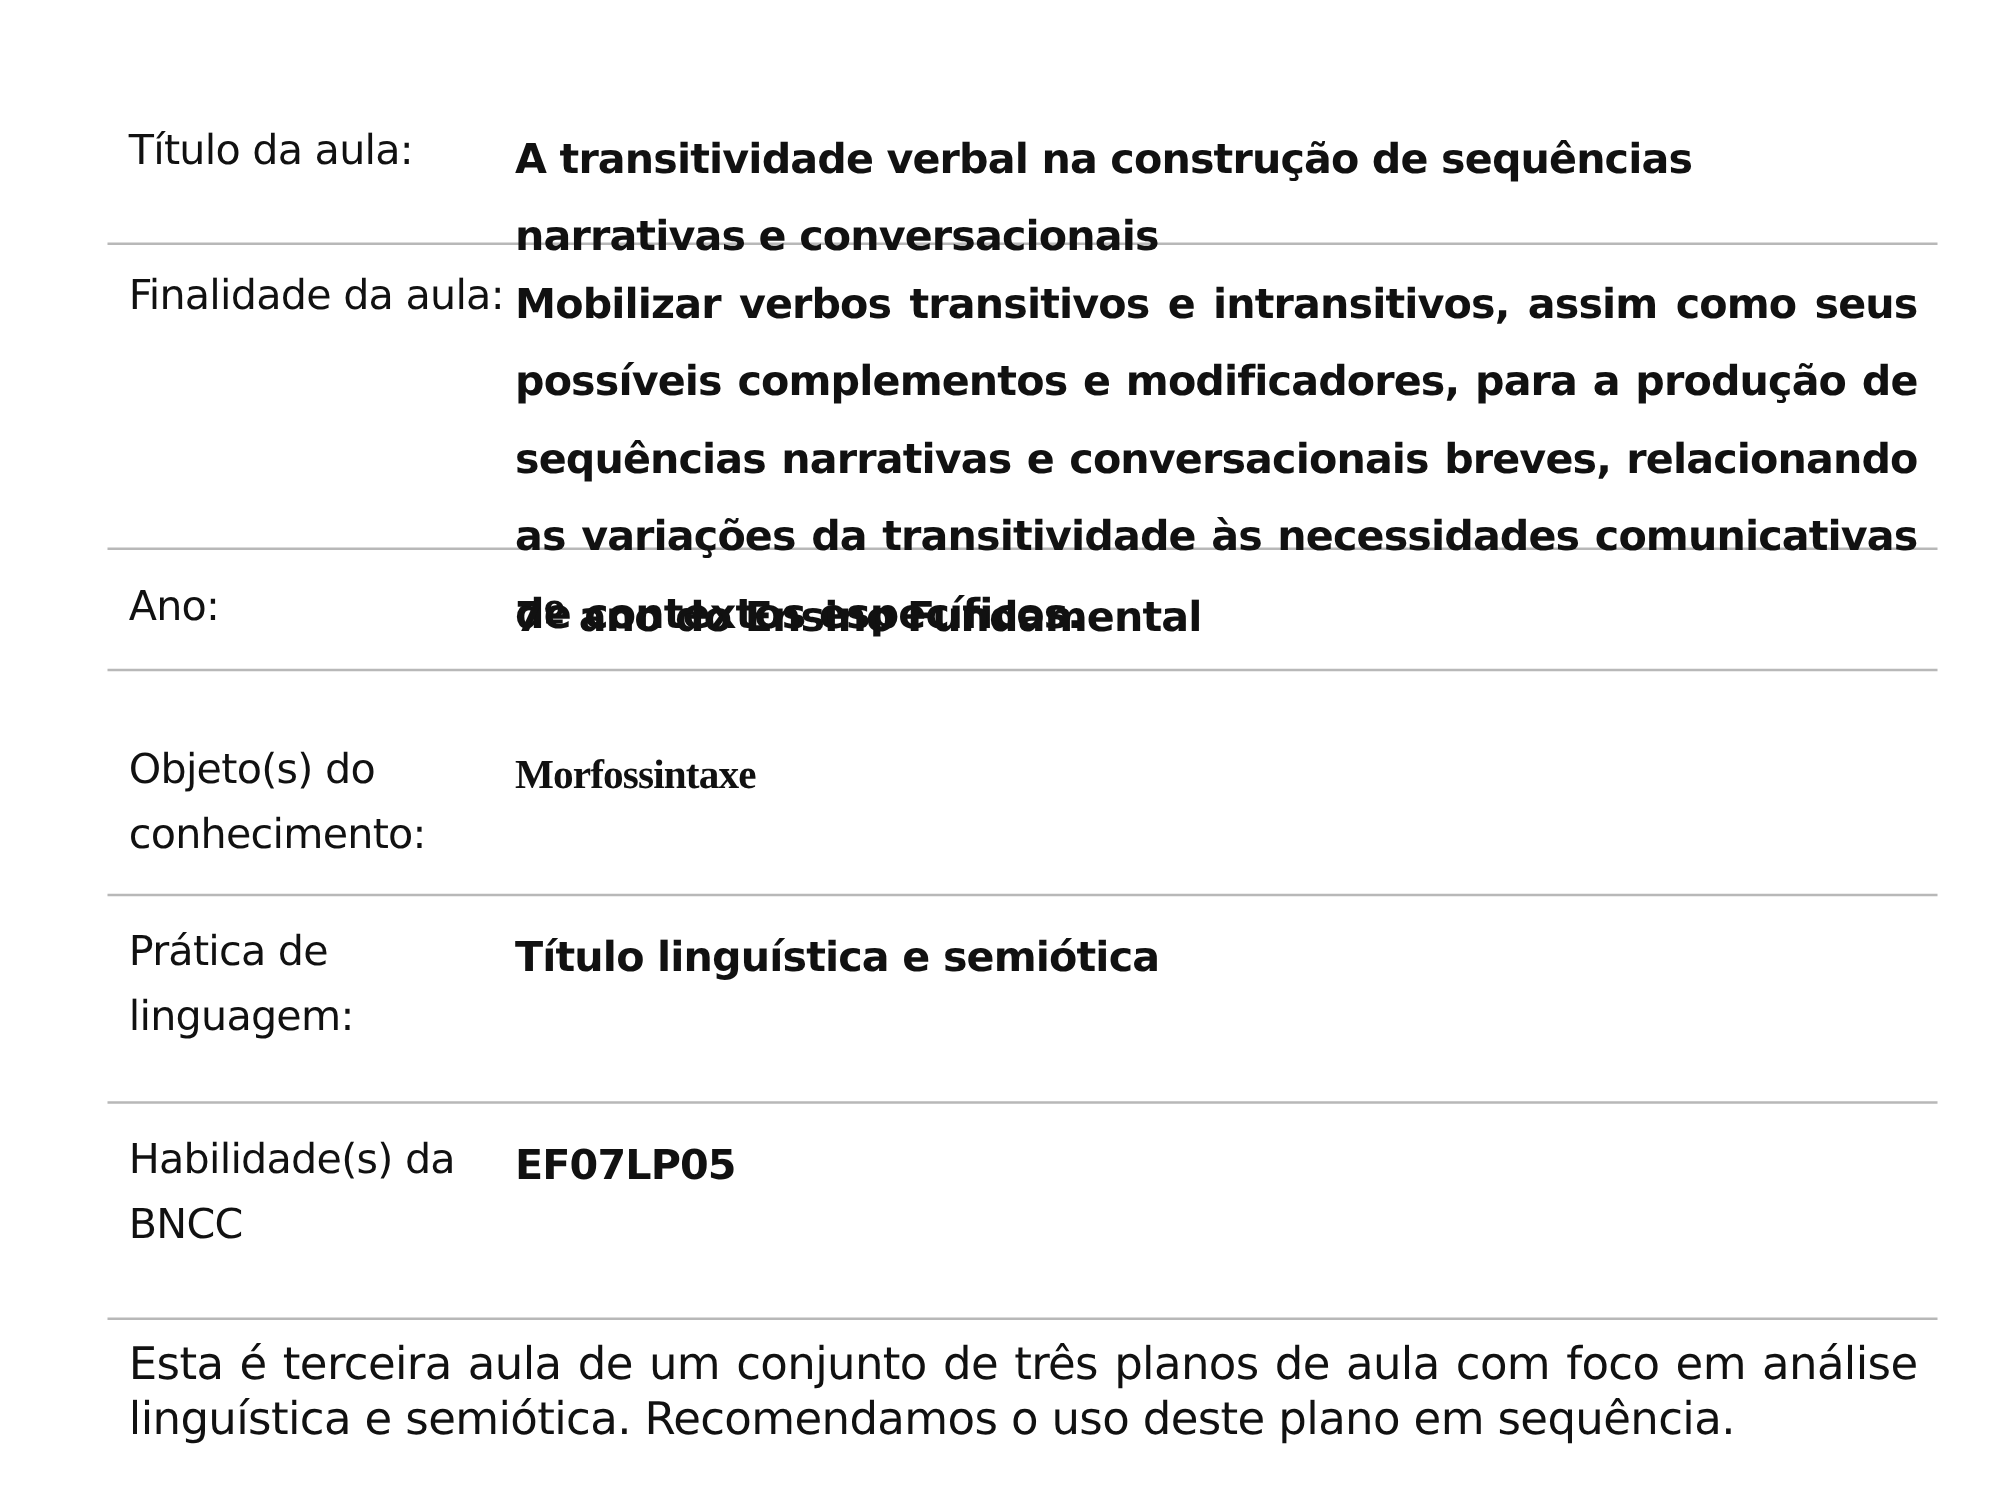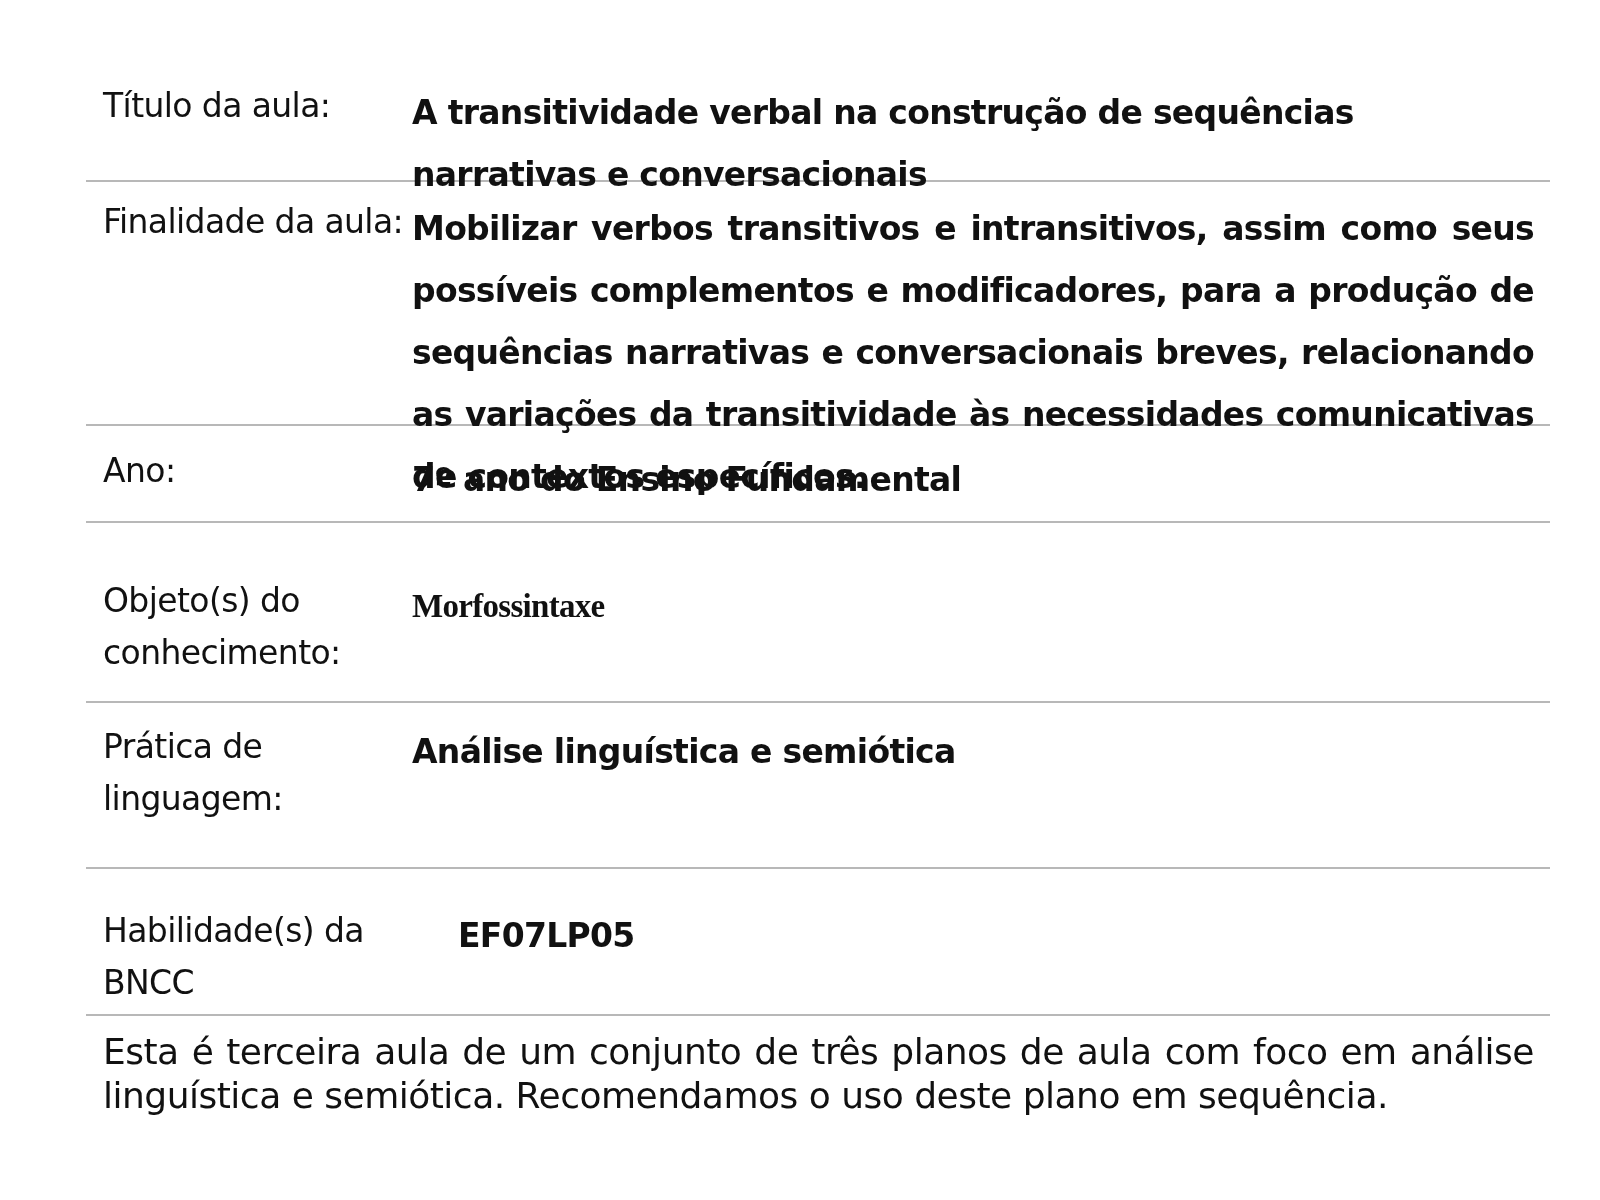--- a/index.html
+++ b/index.html
@@ -10,21 +10,21 @@
       height: 1200px;
       overflow: hidden;
     }
     body {
       font-family: "DejaVu Sans", "Liberation Sans", sans-serif;
       color: #111111;
     }
     .doc {
       position: absolute;
       left: 86px;
-      top: 70px;
+      top: 84px;
       width: 1464px;
     }
     .row {
       display: flex;
       border-bottom: 2px solid #b8b8b8;
       box-sizing: border-box;
     }
     .label {
       width: 326px;
       flex: 0 0 326px;
@@ -76,23 +76,23 @@
     <div class="value" style="padding-top:4px;">7º ano do Ensino Fundamental</div>
   </div>
 
   <div class="row" style="height:146px; padding-top:18px;margin-top:34px;">
     <div class="label">Objeto(s) do conhecimento:</div>
     <div class="value" style="padding-top:0;font-family:Liberation Serif, serif;">Morfossintaxe</div>
   </div>
 
   <div class="row" style="height:166px; padding-top:18px;">
     <div class="label">Prática de linguagem:</div>
-    <div class="value" style="padding-top:0;">Análise linguística e semiótica</div>
+    <div class="value" style="padding-top:0;">Título linguística e semiótica</div>
   </div>
 
-  <div class="row" style="height:147px; padding-top:36px;gap:46px;">
+  <div class="row" style="height:173px; padding-top:18px;">
     <div class="label">Habilidade(s) da BNCC</div>
     <div class="value" style="padding-top:0;">EF07LP05</div>
   </div>
 
   <div class="note">Esta é terceira aula de um conjunto de três planos de aula com foco em análise linguística e semiótica. Recomendamos o uso deste plano em sequência.</div>
 
 </div>
 
 </body></html>

